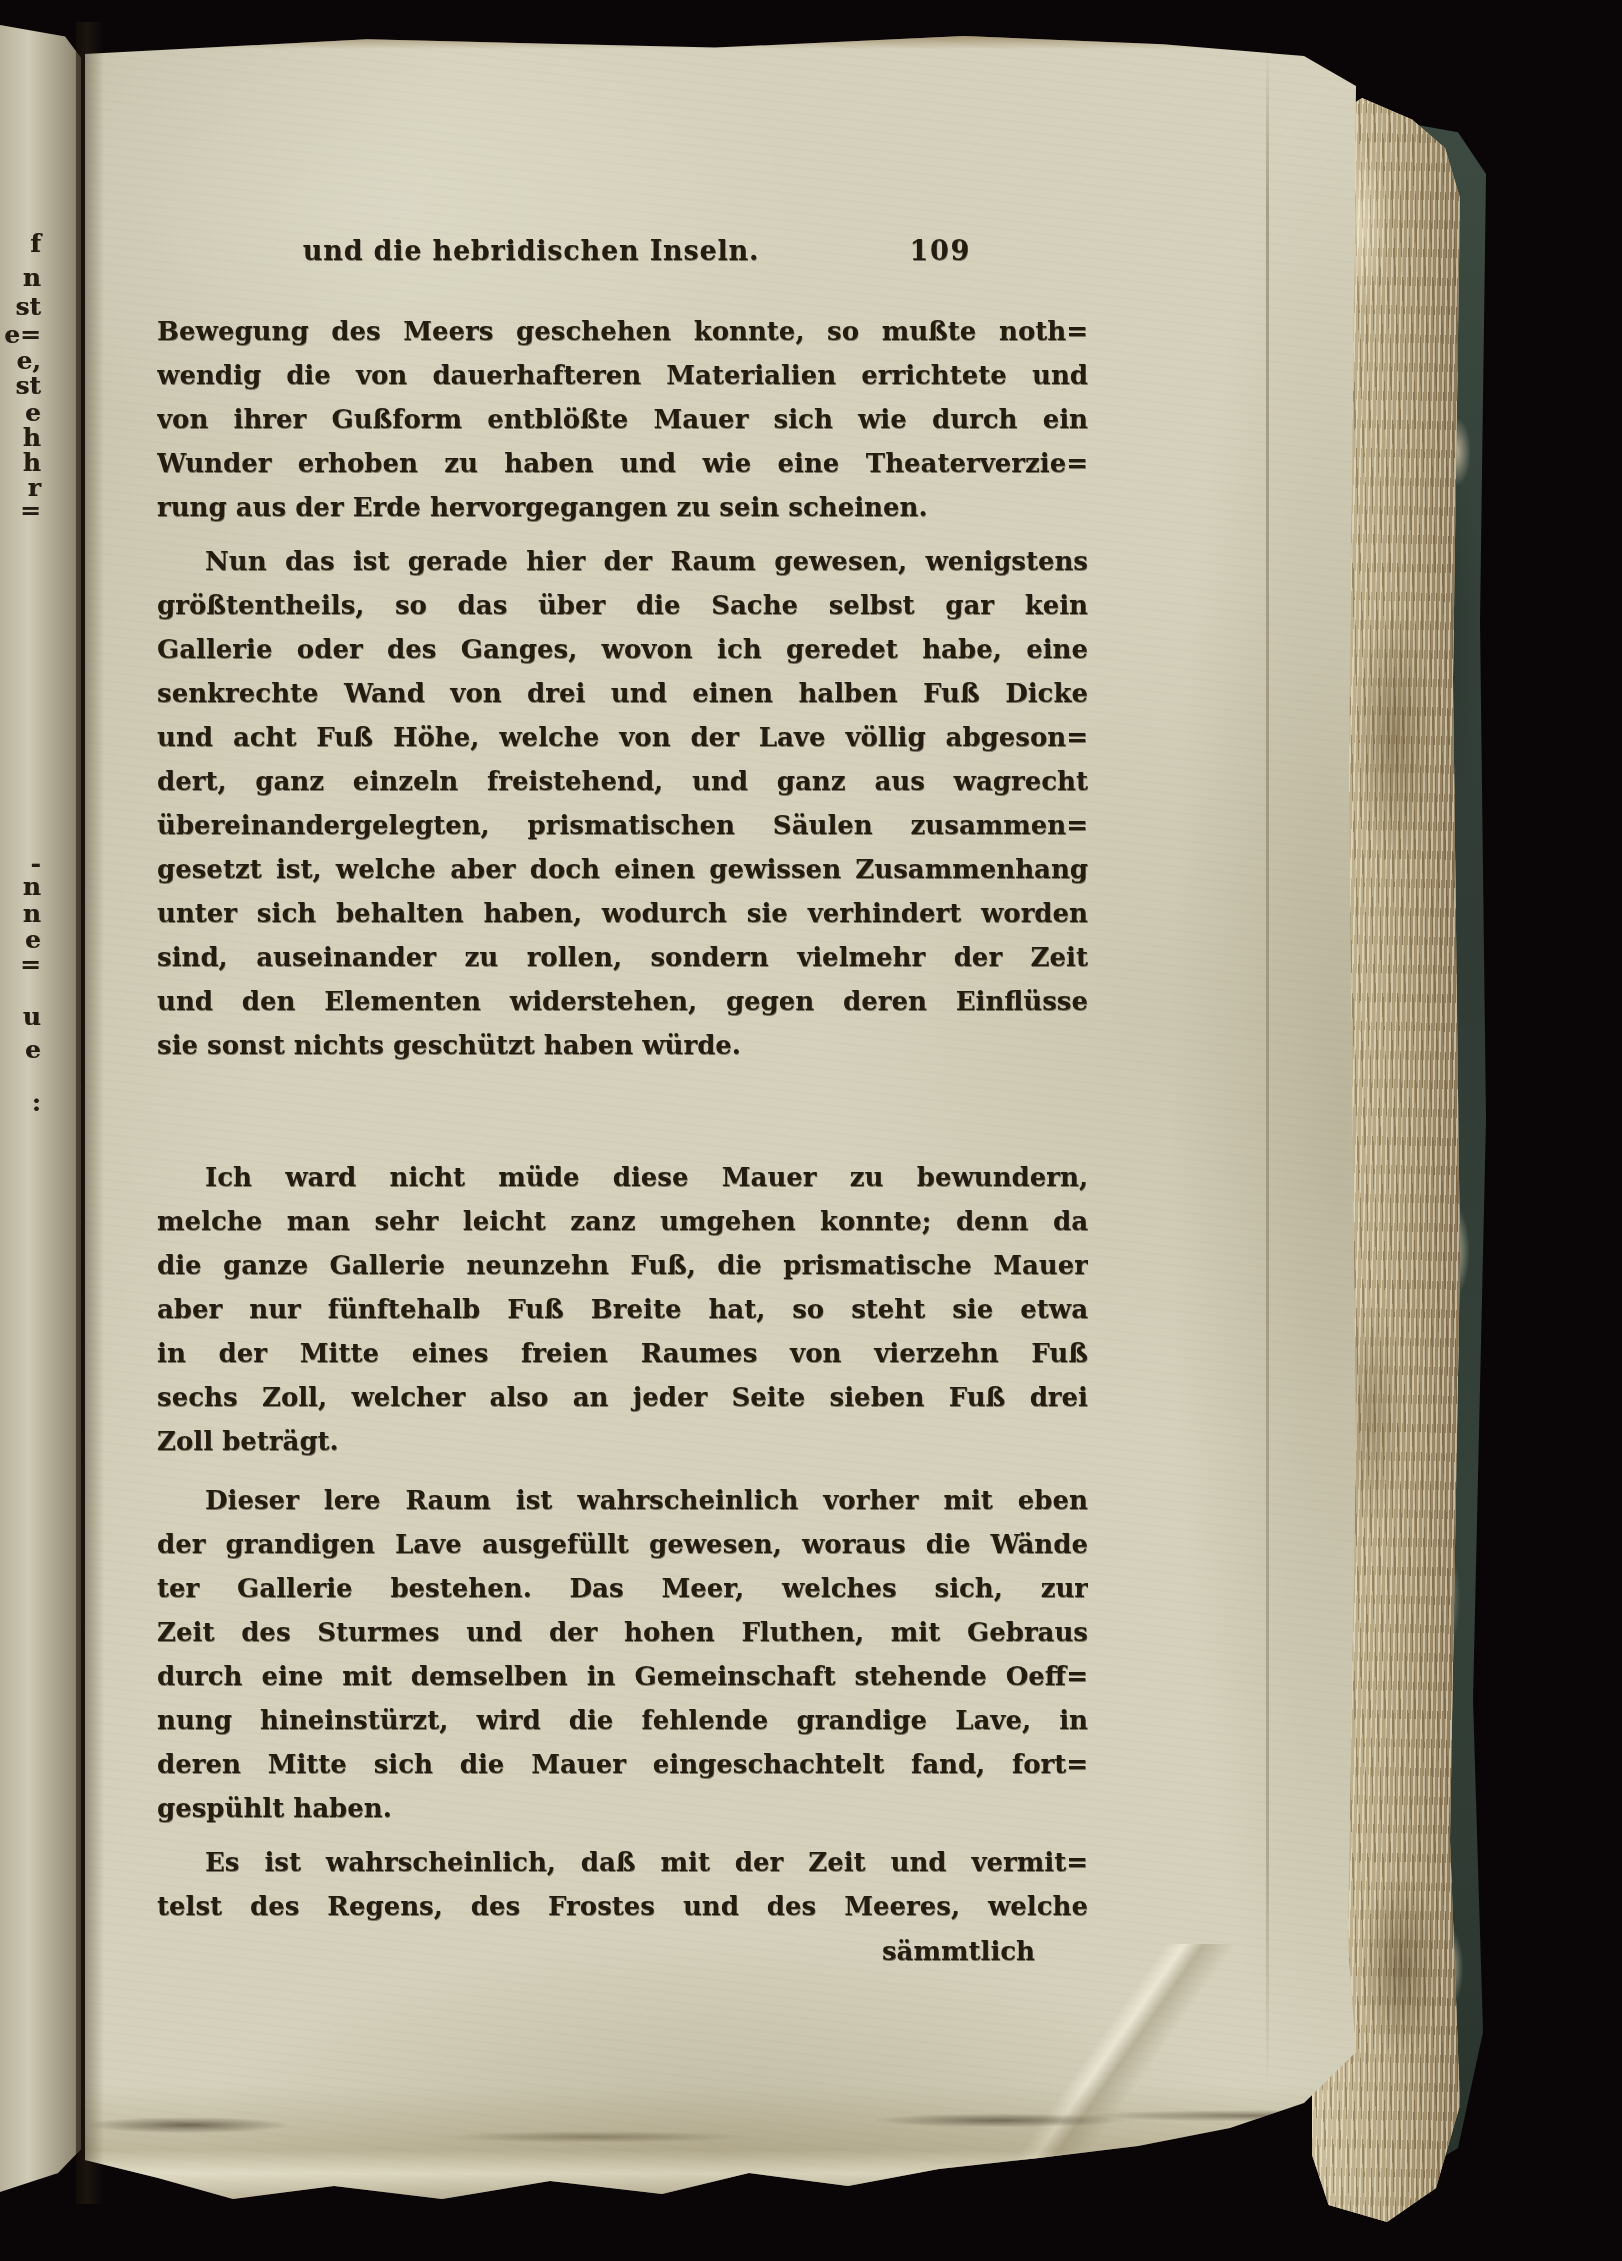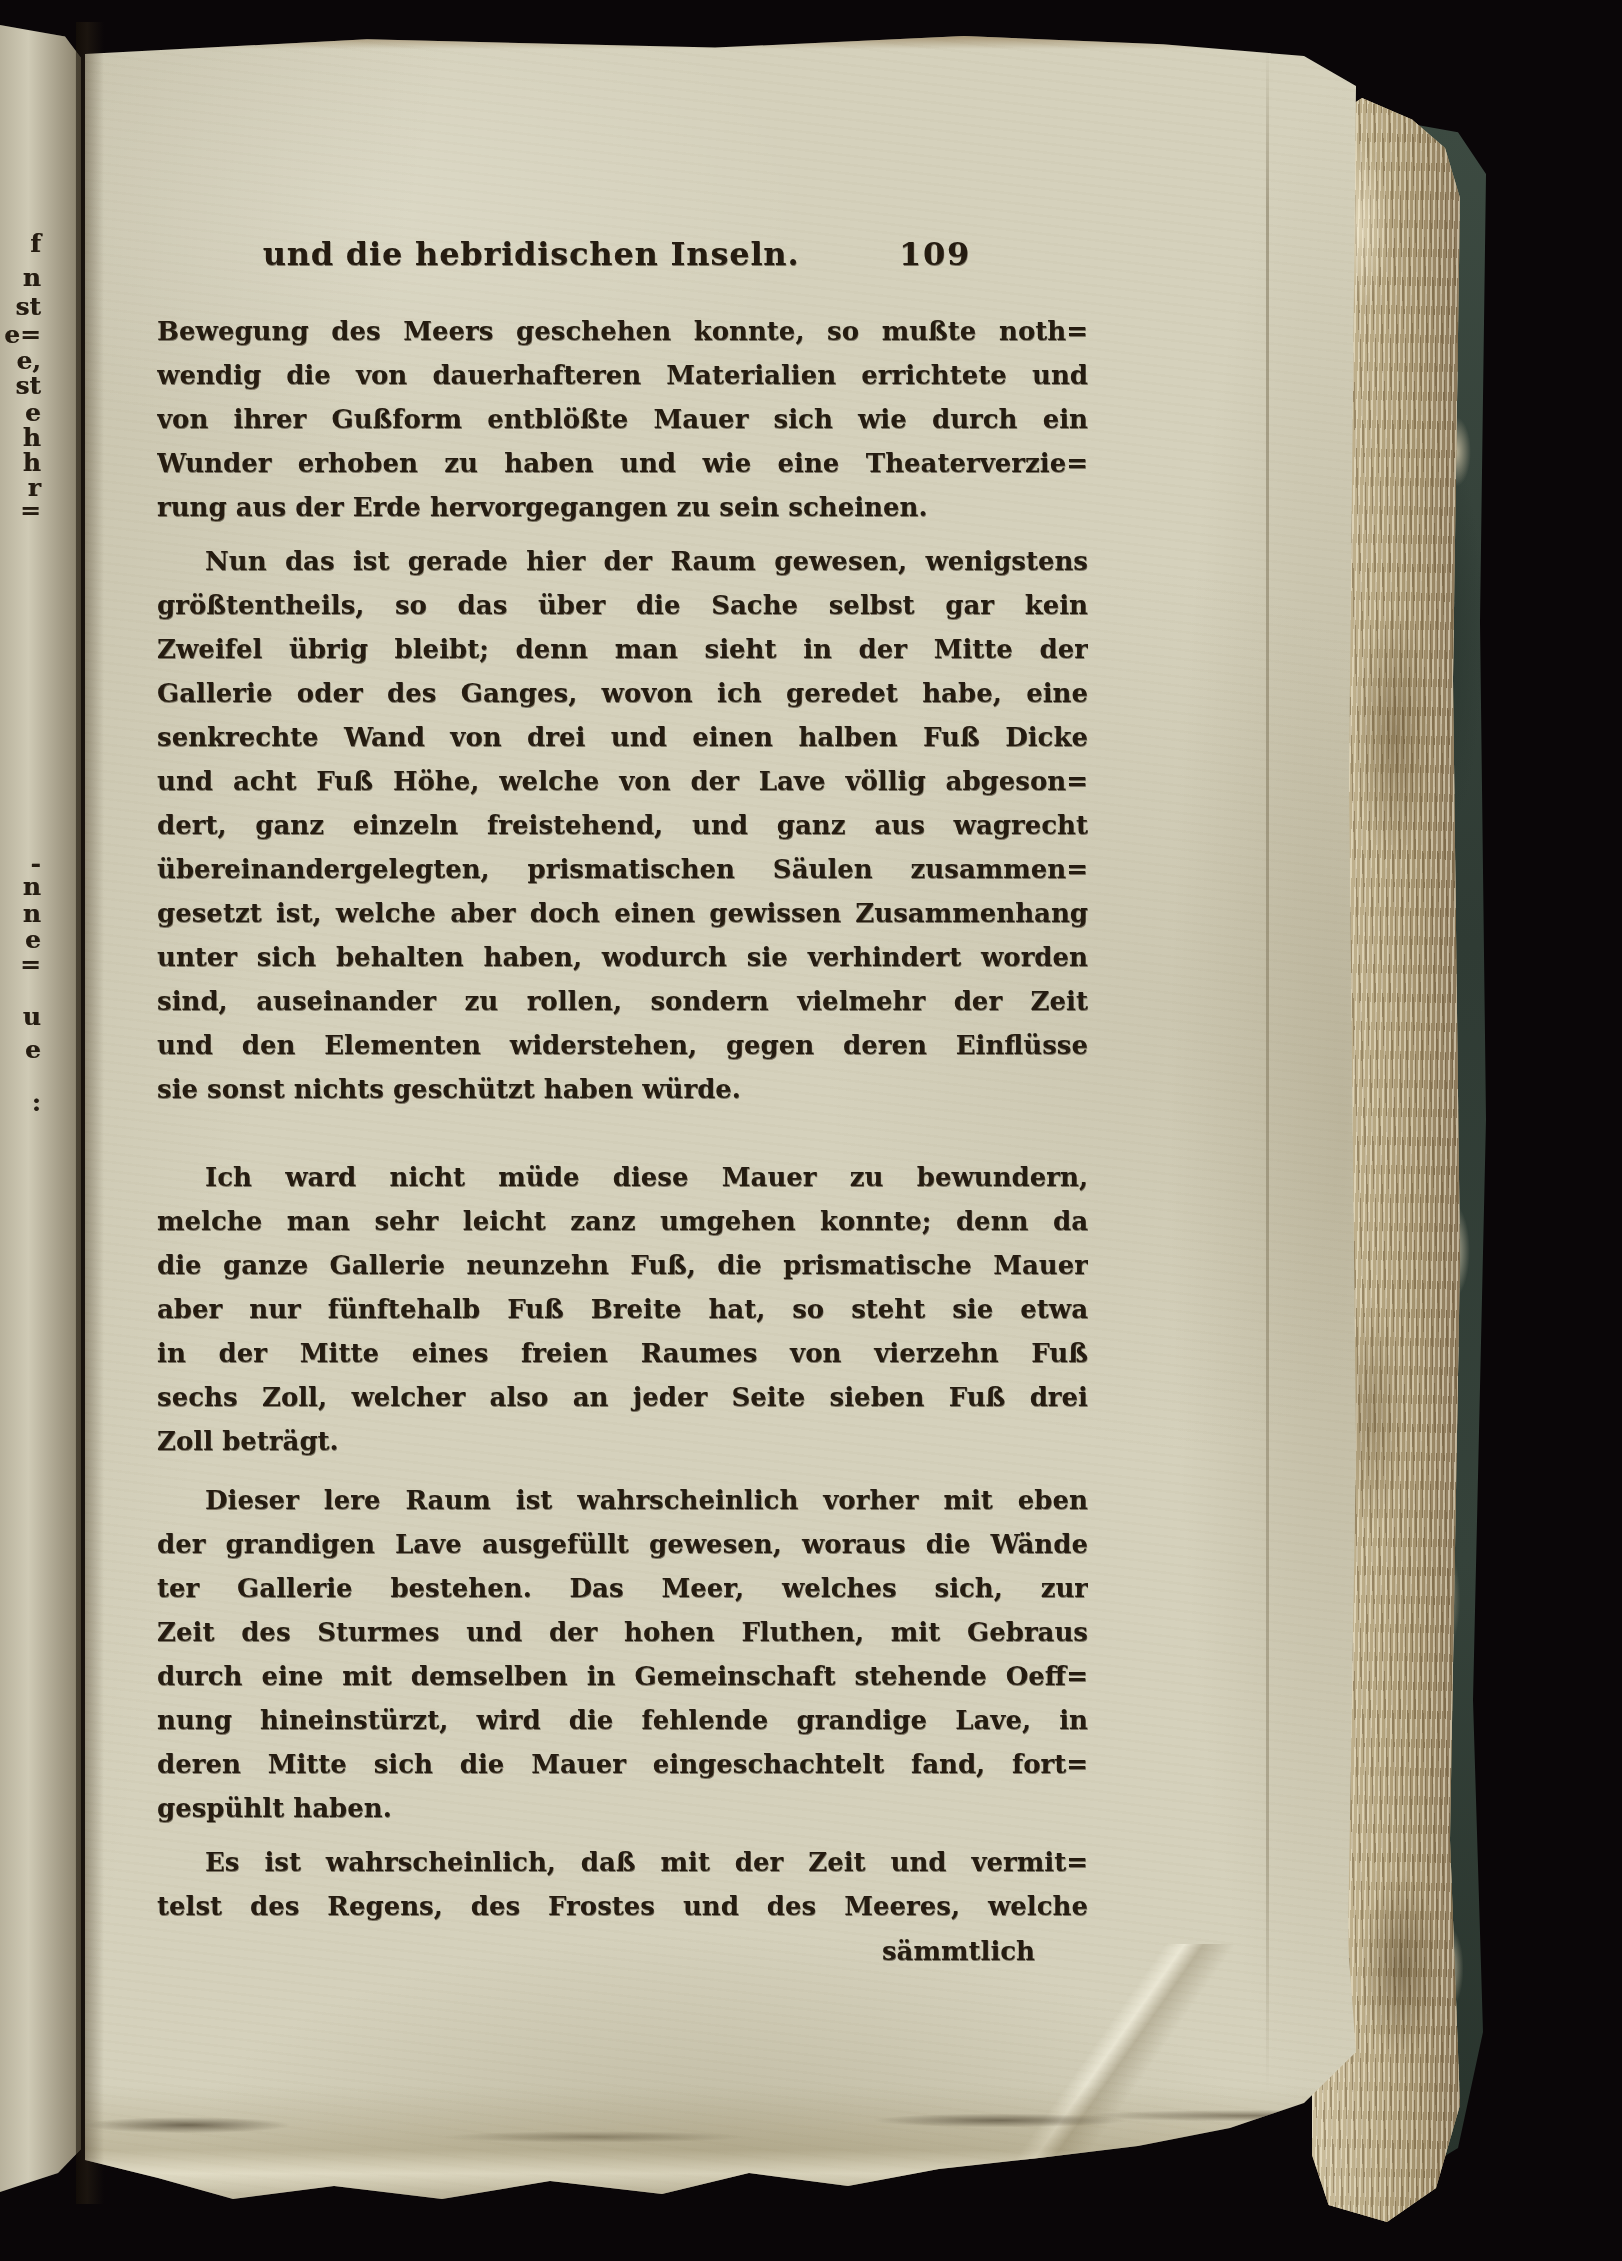--- a/index.html
+++ b/index.html
@@ -91,21 +91,21 @@
       linear-gradient(180deg, rgba(0,0,0,0), rgba(150,136,98,.35) 55%, rgba(236,230,206,.5) 75%, rgba(120,104,68,.3));
   }
   
   .textcol{
     position:absolute;left:141px;top:0;width:931px;height:2261px;
     color:#251c11;
     font-weight:700;
     font-size:26px;
     text-shadow:0.5px 0.5px 0.6px rgba(34,24,12,.5);
   }
-  .runhead{position:absolute;top:235px;left:0;width:100%;height:43px;font-size:32px;}
+  .runhead{position:absolute;top:235px;left:0;width:100%;height:43px;font-size:27px;}
   .runhead .title{display:block;width:780px;text-align:center;letter-spacing:0.8px;}
   .runhead .pageno{position:absolute;right:101px;top:0;letter-spacing:1.7px;}
   .para{position:absolute;left:16px;width:931px;}
   .line{height:44px;line-height:44px;text-align:justify;text-align-last:justify;overflow:hidden;}
   .line.indent{padding-left:48px;}
   .line.end{text-align-last:left;}
   .catchword{position:absolute;top:1929px;left:0;width:894px;height:44px;line-height:44px;text-align:right;}
 </style>
 </head>
 <body>
@@ -156,21 +156,20 @@
     <div class="line">Bewegung des Meers geschehen konnte, so mußte noth=</div>
     <div class="line">wendig die von dauerhafteren Materialien errichtete und</div>
     <div class="line">von ihrer Gußform entblößte Mauer sich wie durch ein</div>
     <div class="line">Wunder erhoben zu haben und wie eine Theaterverzie=</div>
     <div class="line end">rung aus der Erde hervorgegangen zu sein scheinen.</div>
   </div>
 
   <div class="para" style="top:539px">
     <div class="line indent">Nun das ist gerade hier der Raum gewesen, wenigstens</div>
     <div class="line">größtentheils, so das über die Sache selbst gar kein</div>
-    <div class="line">Zweifel übrig bleibt; denn man sieht in der Mitte der</div>
     <div class="line">Gallerie oder des Ganges, wovon ich geredet habe, eine</div>
     <div class="line">senkrechte Wand von drei und einen halben Fuß Dicke</div>
     <div class="line">und acht Fuß Höhe, welche von der Lave völlig abgeson=</div>
     <div class="line">dert, ganz einzeln freistehend, und ganz aus wagrecht</div>
     <div class="line">übereinandergelegten, prismatischen Säulen zusammen=</div>
     <div class="line">gesetzt ist, welche aber doch einen gewissen Zusammenhang</div>
     <div class="line">unter sich behalten haben, wodurch sie verhindert worden</div>
     <div class="line">sind, auseinander zu rollen, sondern vielmehr der Zeit</div>
     <div class="line">und den Elementen widerstehen, gegen deren Einflüsse</div>
     <div class="line end">sie sonst nichts geschützt haben würde.</div>

